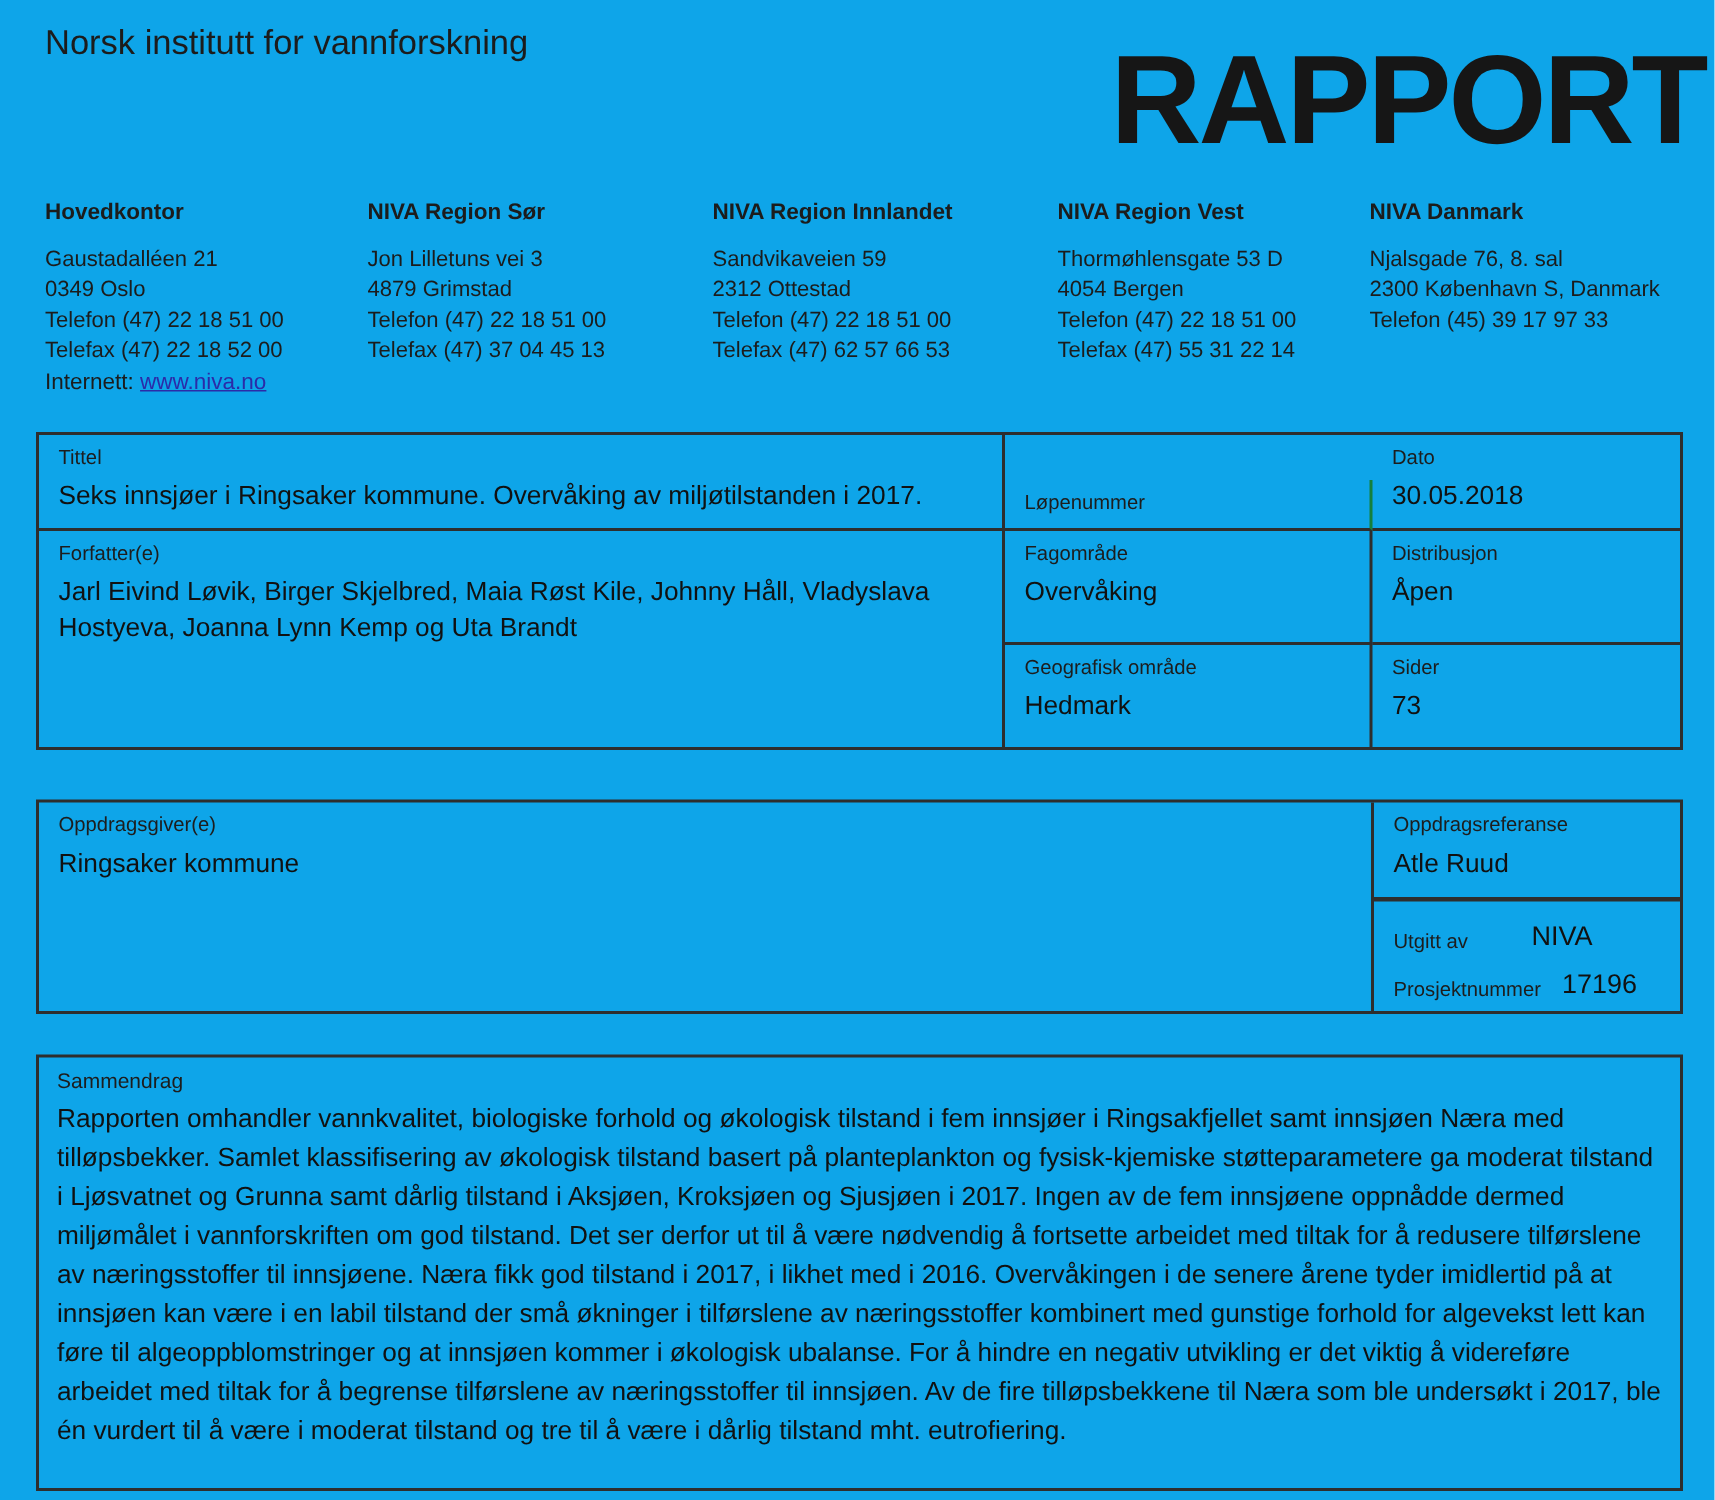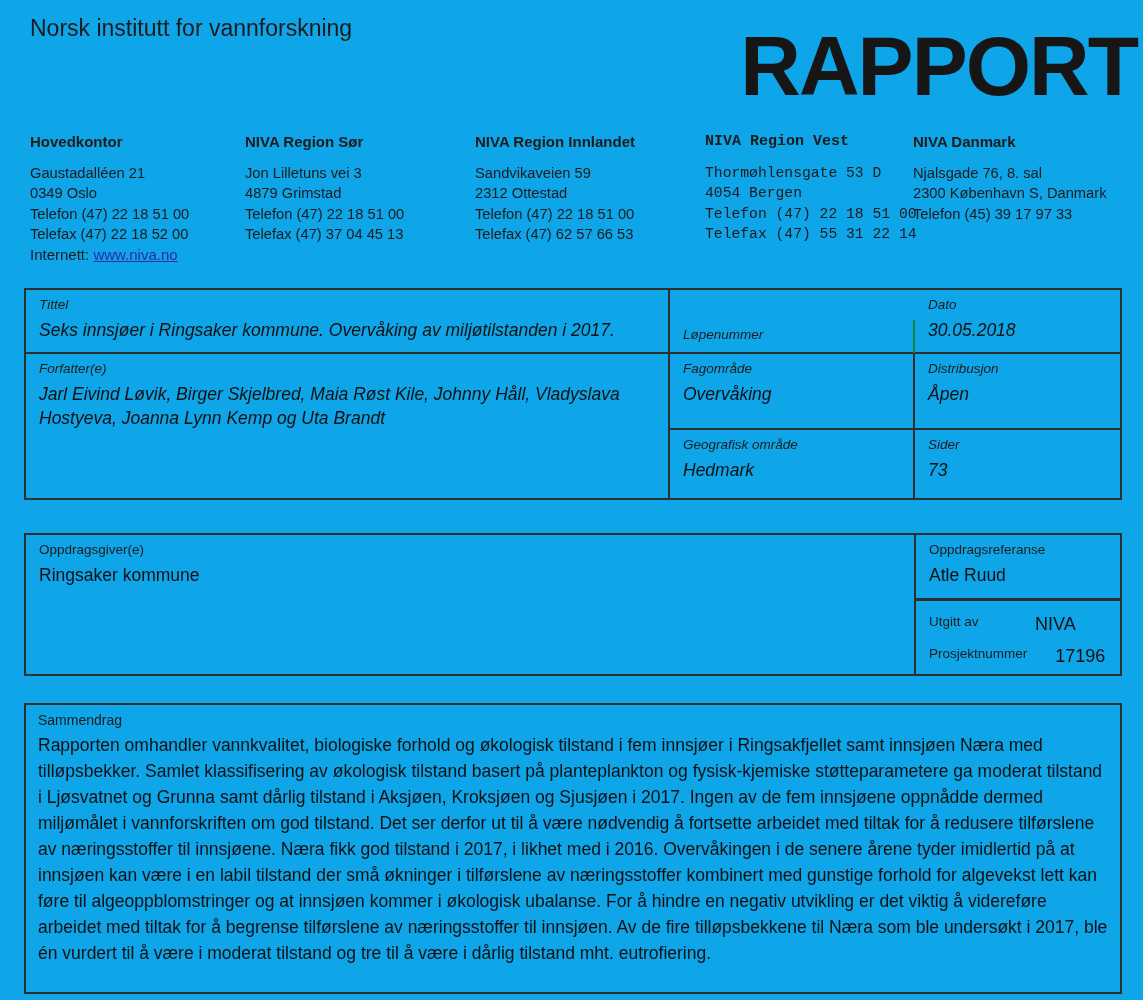--- a/index.html
+++ b/index.html
@@ -23,38 +23,37 @@
     font-size: 84px; font-weight: 700; letter-spacing: -2px;
     line-height: 1; color: #161616;
   }
 
   .office { position: absolute; top: 133px; width: 215px; }
   .office .hdr { font-weight: bold; font-size: 15px; margin-bottom: 13px; }
   .office .ln { font-size: 14.7px; line-height: 20.3px; }
   .office-1 { left: 30px; }
   .office-2 { left: 245px; }
   .office-3 { left: 475px; }
-  .office-4 { left: 705px; font-family: Liberation Mono, monospace; }
+  .office-4 { left: 705px; }
   .office-5 { left: 913px; width: 225px; }
 
   .internet { position: absolute; left: 30px; top: 246px; font-size: 15px; }
   .internet a { color: #2b2ba8; text-decoration: underline; cursor: pointer; }
 
   .cell { padding: 7px 13px; overflow: hidden; }
   .lbl { font-size: 13.5px; color: #1d1d1d; }
   .val { font-size: 17.5px; margin-top: 6px; color: #111; line-height: 24px; }
 
   .t1 {
     position: absolute; left: 24px; top: 288px;
     width: 1098px; height: 212px;
     display: grid;
     grid-template-columns: 644px 245px 1fr;
     grid-template-rows: 64px 76px 1fr;
     border: 2px solid #2e2e2e;
-    font-style: italic;
   }
   .t1 .c-tittel       { grid-column: 1; grid-row: 1; border-right: 2px solid #2e2e2e; border-bottom: 2px solid #2e2e2e; }
   .t1 .c-lopenummer   { grid-column: 2; grid-row: 1; border-right: 2px solid #15803d; border-bottom: 2px solid #2e2e2e; margin-top: 30px; }
   .t1 .c-dato         { grid-column: 3; grid-row: 1; border-bottom: 2px solid #2e2e2e; }
   .t1 .c-forfatter    { grid-column: 1; grid-row: 2 / span 2; border-right: 2px solid #2e2e2e; }
   .t1 .c-fagomrade    { grid-column: 2; grid-row: 2; border-right: 2px solid #2e2e2e; border-bottom: 2px solid #2e2e2e; }
   .t1 .c-distribusjon { grid-column: 3; grid-row: 2; border-bottom: 2px solid #2e2e2e; }
   .t1 .c-geografisk   { grid-column: 2; grid-row: 3; border-right: 2px solid #2e2e2e; }
   .t1 .c-sider        { grid-column: 3; grid-row: 3; }
 
@@ -62,21 +61,21 @@
     position: absolute; left: 24px; top: 533px;
     width: 1098px; height: 143px;
     display: grid;
     grid-template-columns: 890px 1fr;
     grid-template-rows: 66px 1fr;
     border: 2px solid #2e2e2e;
   }
   .t2 .c-oppdragsgiver { grid-column: 1; grid-row: 1 / span 2; border-right: 2px solid #2e2e2e; }
   .t2 .c-oppdragsref   { grid-column: 2; grid-row: 1; border-bottom: 3px solid #2e2e2e; }
   .t2 .c-utgitt        { grid-column: 2; grid-row: 2; padding-top: 13px; }
-  .inline-row { display: flex; align-items: flex-start; margin-bottom: 11px; gap: 14px; }
+  .inline-row { display: flex; align-items: flex-end; margin-bottom: 11px; }
   .inline-row .lbl { flex: none; }
   .inline-row.r1 .lbl { width: 92px; }
   .inline-row.r2 .lbl { margin-right: 14px; }
   .inline-row .ival { font-size: 18px; color: #111; }
 
   .summary {
     position: absolute; left: 24px; top: 703px;
     width: 1098px; height: 291px;
     border: 2px solid #2e2e2e;
     padding: 7px 12px;

